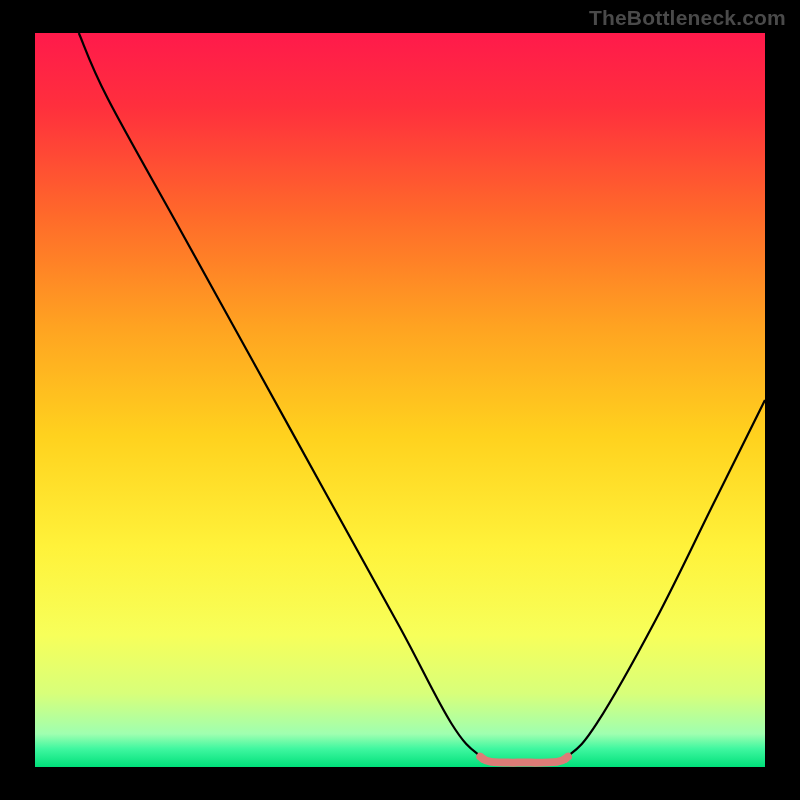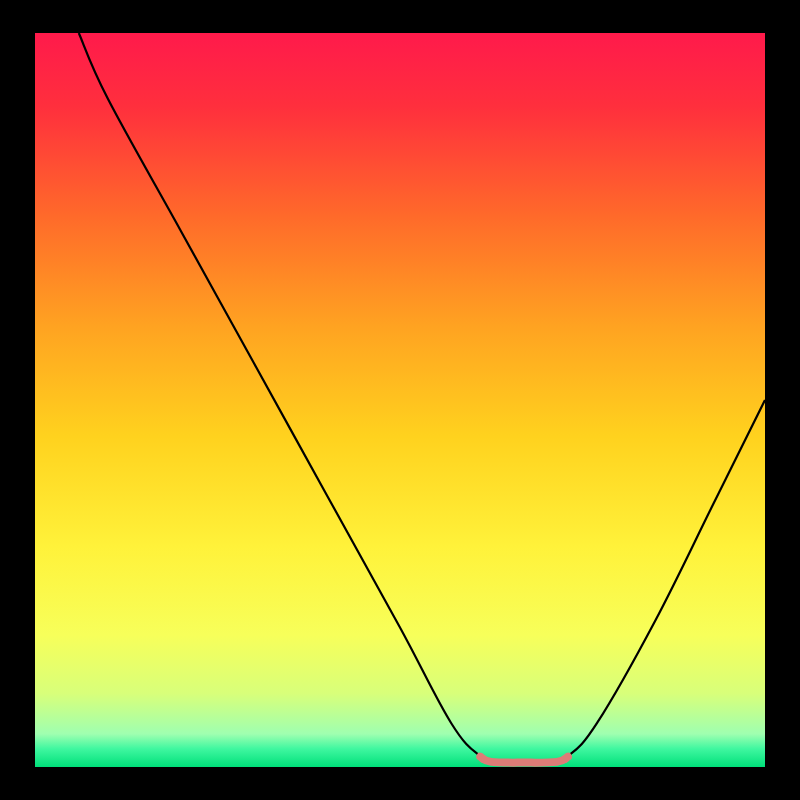--- a/index.html
+++ b/index.html
@@ -30,20 +30,21 @@
   svg {
     position: absolute;
     top: 0;
     left: 0;
   }
 </style>
 </head>
 <body>
 
 <div class="frame">
+  <div class="attribution">TheBottleneck.com</div>
 
   <svg id="plot-svg" width="800" height="800">
     <defs>
       <linearGradient id="bg-grad" x1="0" y1="0" x2="0" y2="1">
           <stop offset="0%" stop-color="#ff1a4b"></stop>
           <stop offset="10%" stop-color="#ff2f3d"></stop>
           <stop offset="25%" stop-color="#ff6a2a"></stop>
           <stop offset="40%" stop-color="#ffa321"></stop>
           <stop offset="55.00000000000001%" stop-color="#ffd21e"></stop>
           <stop offset="70%" stop-color="#fff23a"></stop>

